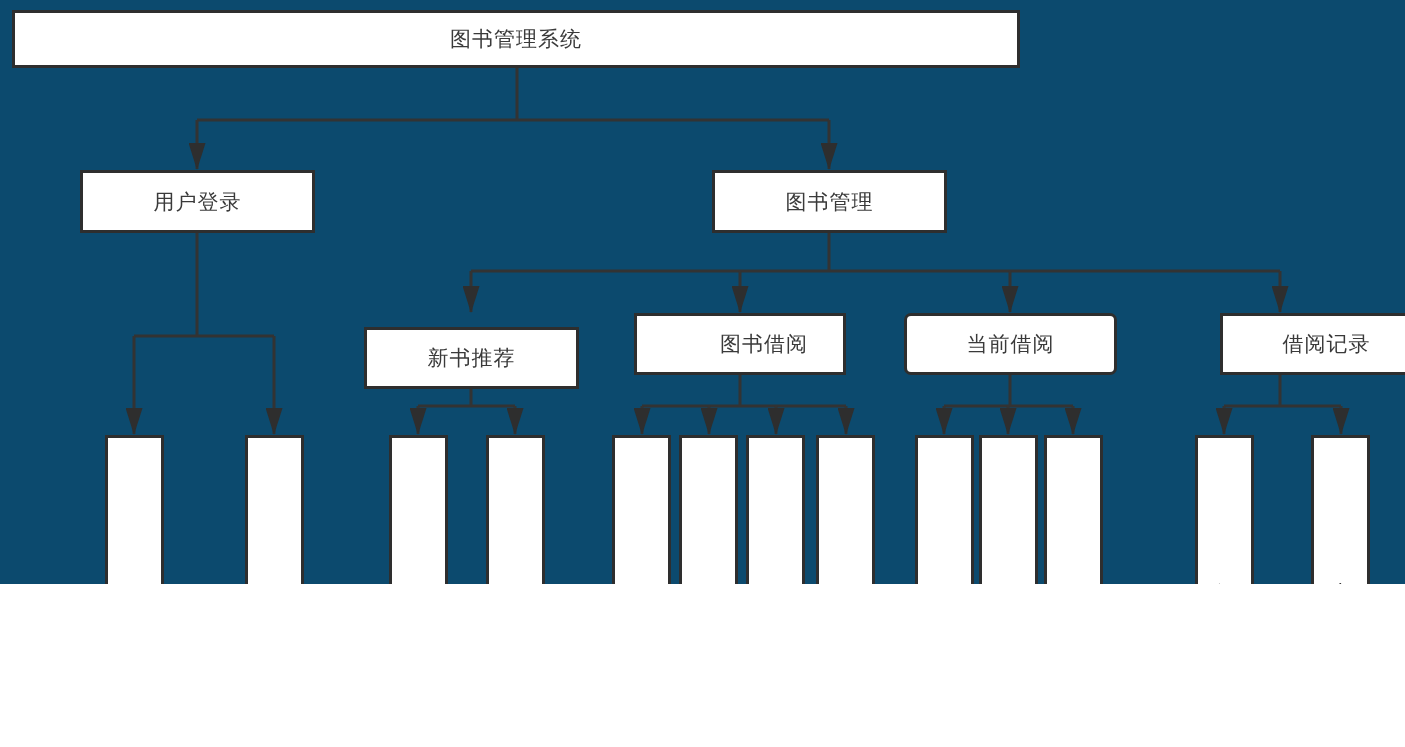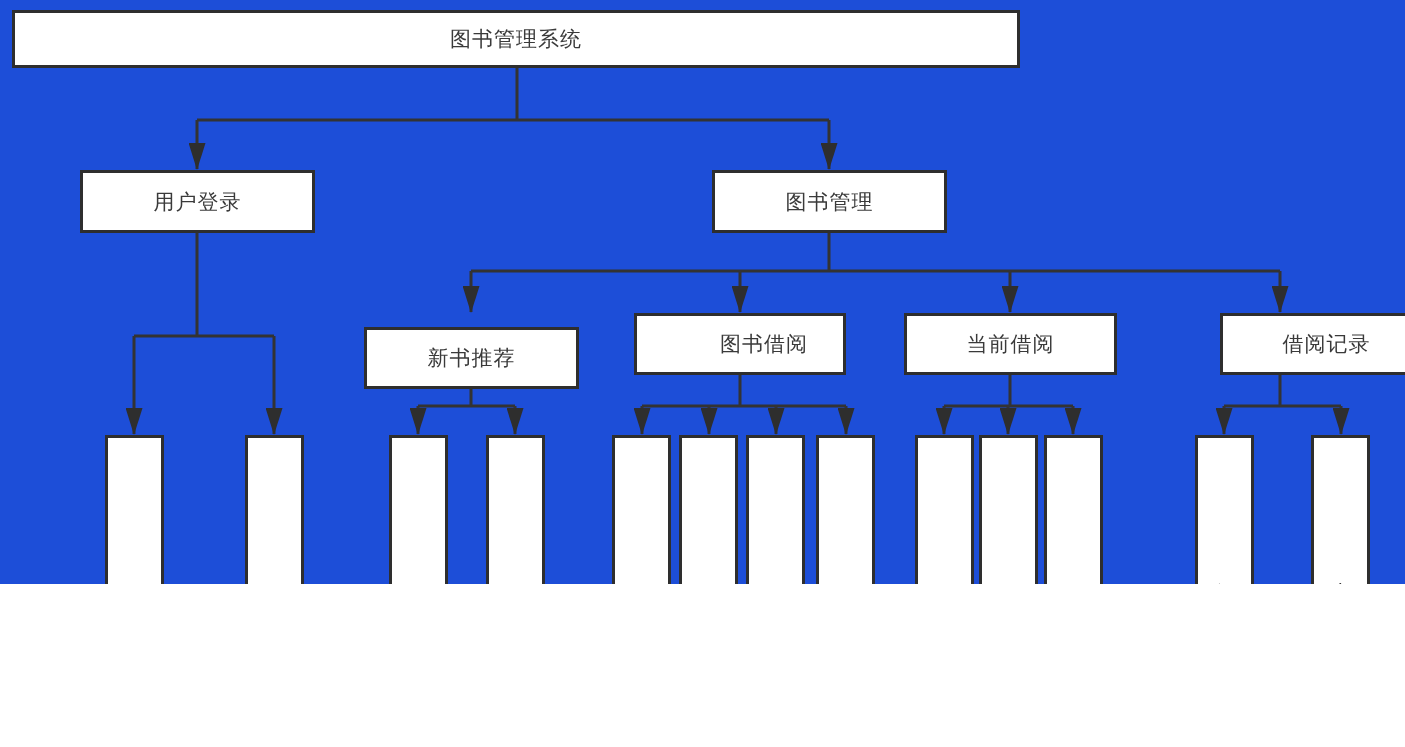--- a/index.html
+++ b/index.html
@@ -5,21 +5,21 @@
   html, body {
     margin: 0;
     padding: 0;
     background: #ffffff;
     font-family: "Liberation Sans", sans-serif;
   }
   .stage {
     position: relative;
     width: 1405px;
     height: 584px;
-    background: #1d4ed8;
+    background: #0c4a6e;
     overflow: hidden;
   }
   .connectors {
     position: absolute;
     left: 0;
     top: 0;
     z-index: 0;
   }
   .node {
     position: absolute;
@@ -116,21 +116,21 @@
   <div class="node hlabel" style="left:712px; top:170px; width:235px; height:63px;">
     <span>图书管理</span>
   </div>
 
   <div class="node hlabel" style="left:364px; top:327px; width:215px; height:62px;">
     <span>新书推荐</span>
   </div>
   <div class="node hlabel" style="left:634px; top:313px; width:212px; height:62px;padding-left:48px;">
     <span>图书借阅</span>
   </div>
-  <div class="node hlabel" style="left:904px; top:313px; width:213px; height:62px;">
+  <div class="node hlabel" style="left:904px; top:313px; width:213px; height:62px;border-radius:7px;">
     <span>当前借阅</span>
   </div>
   <div class="node hlabel" style="left:1173px; top:313px; width:213px; height:62px;margin-left:47px;">
     <span>借阅记录</span>
   </div>
 
   <div class="node vbox" style="left:105px;">
     <span class="vtext">用户登录</span>
   </div>
   <div class="node vbox" style="left:245px;">

